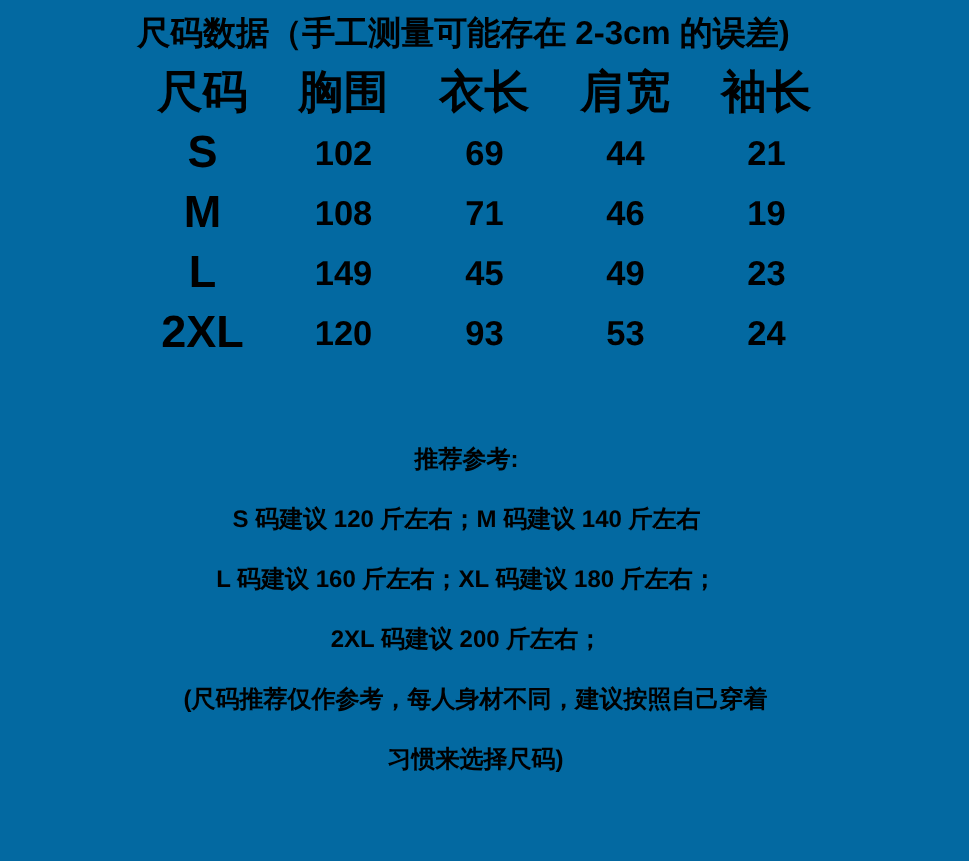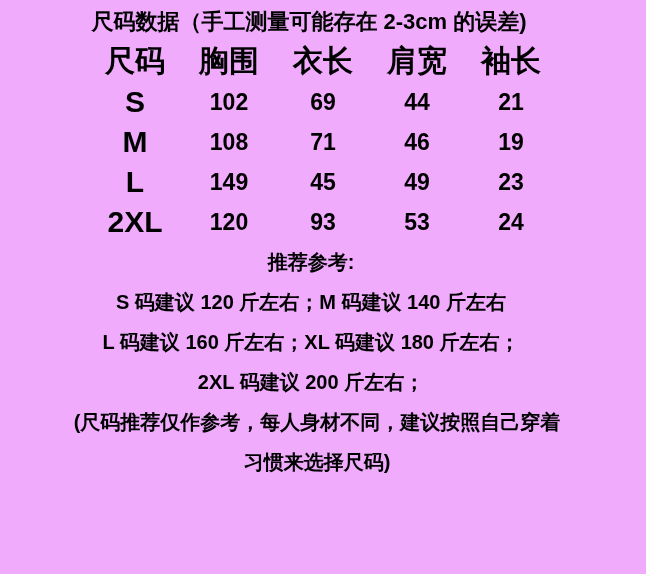--- a/index.html
+++ b/index.html
@@ -4,21 +4,21 @@
 <style>
   html, body {
     margin: 0;
     padding: 0;
     background: #ffffff;
   }
   .page {
     position: relative;
     width: 646px;
     height: 574px;
-    background: #f0abfc;
+    background: #0369a1;
     color: #000000;
     font-family: "Liberation Sans", "DejaVu Sans", sans-serif;
     font-weight: 700;
     overflow: hidden;
   }
   .title {
     margin: 0;
     padding-top: 8px;
     height: 28px;
     line-height: 28px;
@@ -39,22 +39,23 @@
     text-align: center;
     vertical-align: middle;
     font-size: 30px;
     font-weight: 700;
     border: none;
   }
   table.size-table td.num {
     font-size: 23px;
   }
   .recommend {
+    margin-top: 45px;
     text-align: center;
-    font-size: 20px;
+    font-size: 16px;
     font-weight: 700;
   }
   .recommend p {
     margin: 0;
     height: 40px;
     line-height: 40px;
     transform: translateX(-12px);
   }
   .recommend p.note-line {
     transform: translateX(-6px);

